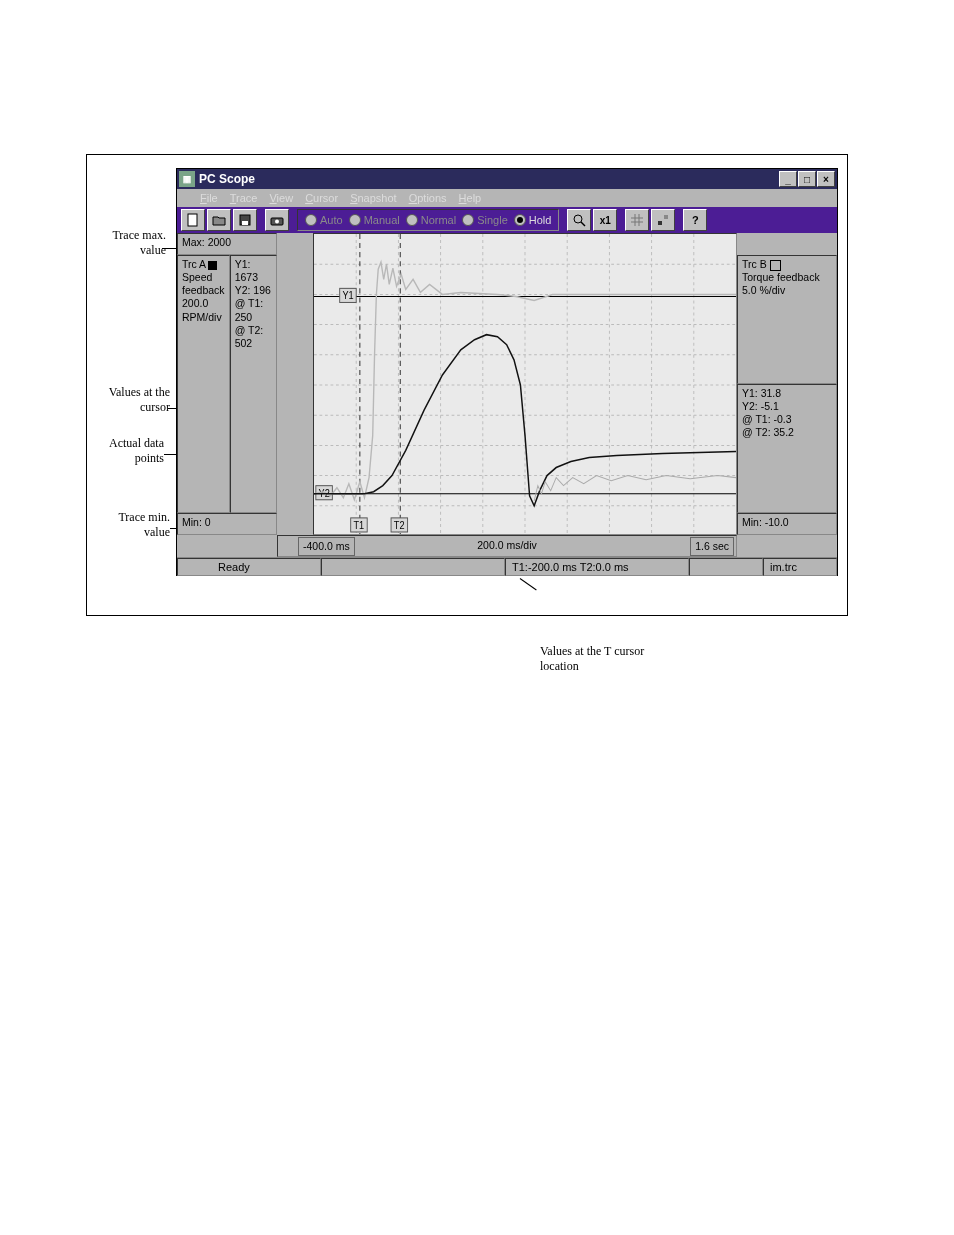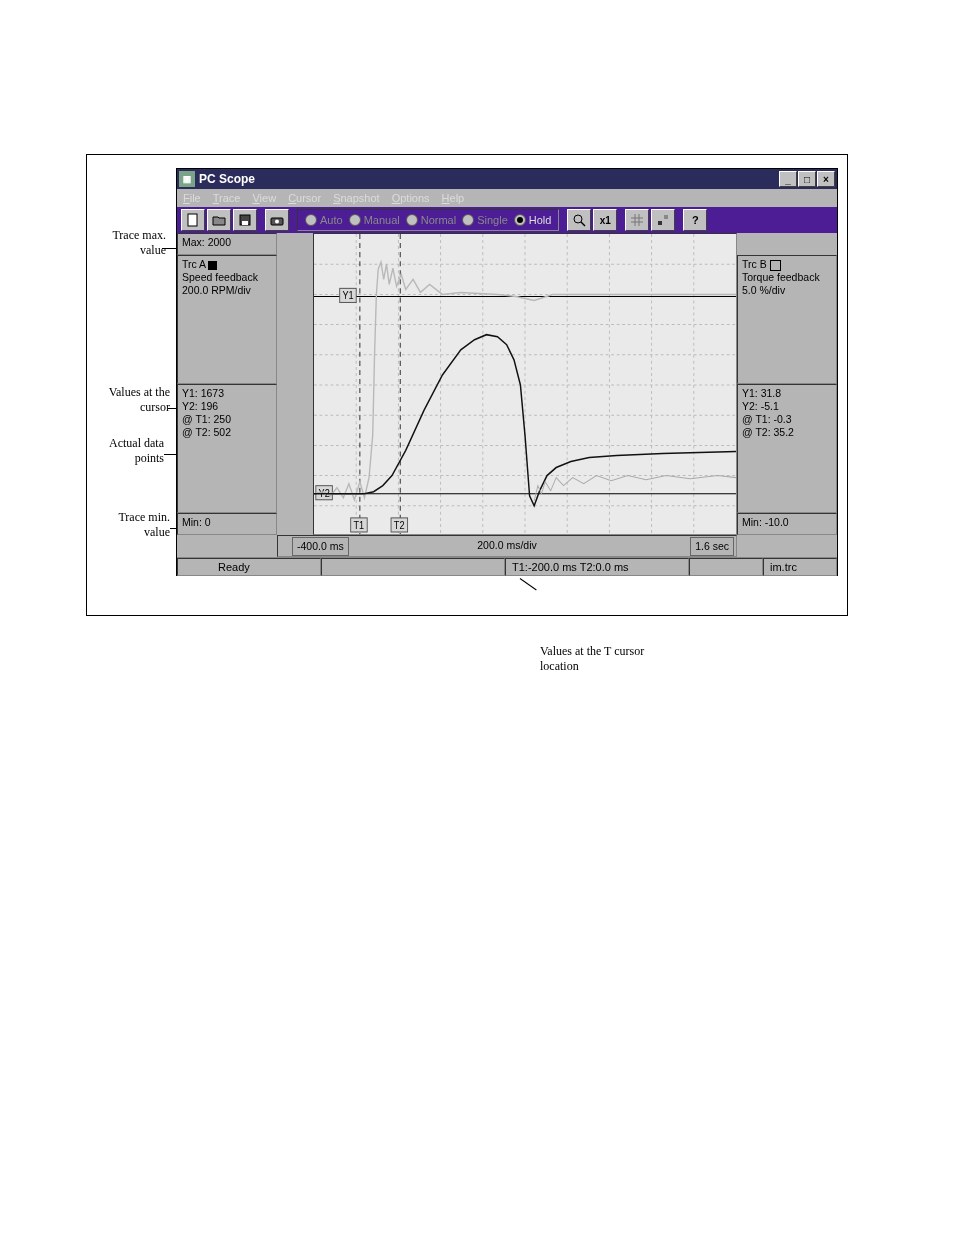--- a/index.html
+++ b/index.html
@@ -62,21 +62,21 @@
     display: flex; align-items: center; justify-content: center;
     font-size: 10px; font-weight: bold;
     color: #000;
   }
   .menubar {
     background: #b5b5b5;
     height: 18px;
     display: flex;
     align-items: center;
     gap: 12px;
-    padding: 0 6px;
+    padding: 0 23px;
     color: #e8e8e8;
     font-size: 11px;
   }
   .menubar span { color: #dcdcdc; }
   .menubar span u { text-decoration: underline; }
   .toolbar {
     background: #4c1d95;
     height: 26px;
     display: flex;
     align-items: center;
@@ -127,21 +127,21 @@
     border: 1px inset #888;
     background: #b5b5b5;
     font-size: 10.5px;
     color: #000;
     padding: 2px 4px;
     line-height: 1.25;
     box-sizing: border-box;
   }
   .max-left  { grid-column:1; grid-row:1; }
   .max-right { grid-column:3; grid-row:1;margin-top:27px; }
-  .mid-left  { grid-column:1; grid-row:2; display:flex; flex-direction:column; justify-content:space-between;}
+  .mid-left  { grid-column:1; grid-row:2; display:flex; flex-direction:row; justify-content:space-between;}
   .mid-right { grid-column:3; grid-row:2; display:flex; flex-direction:column; justify-content:space-between;}
   .min-left  { grid-column:1; grid-row:3; }
   .min-right { grid-column:3; grid-row:3; }
   .time-left { grid-column:1; grid-row:4; background:#b5b5b5;}
   .time-right{ grid-column:3; grid-row:4; background:#b5b5b5;}
   .plot-cell { grid-column:2; grid-row:1 / span 3;padding-left:36px; }
   .time-mid  { grid-column:2; grid-row:4; position:relative;}
   .plot {
     width:100%; height:100%;
     background:#eaeaea;
@@ -407,21 +407,21 @@
                      L240 270 L246 255 L254 240 L264 232 L280 226 L300 222 L330 220 L380 218 L460 216" fill="none" stroke="#111" stroke-width="1.6"></path>
 
             <path d="M240 265 L244 250 L248 258 L252 246 L258 255 L264 242 L272 250 L282 242 L294 248
                      L308 240 L324 245 L342 240 L362 244 L384 240 L410 243 L440 240 L460 242" fill="none" stroke="#aaa" stroke-width="1"></path>
           </svg>
         </div>
       </div>
 
       <div class="time-mid">
         <div class="panel">
-          <div class="time-box" style="left:14px;">-400.0 ms</div>
+          <div class="time-box" style="left:20px;">-400.0 ms</div>
           <div class="time-box" style="left:50%; transform:translateX(-50%); border:none; background:transparent;">200.0 ms/div</div>
           <div class="time-box" style="right:2px;">1.6 sec</div>
         </div>
       </div>
     </div>
 
     <div class="statusbar">
       <div class="status-cell" style="width:96px;padding-left:40px;">Ready</div>
       <div class="status-cell" style="flex:0 0 170px;"></div>
       <div class="status-cell" style="flex:1;">T1:-200.0 ms  T2:0.0 ms</div>

